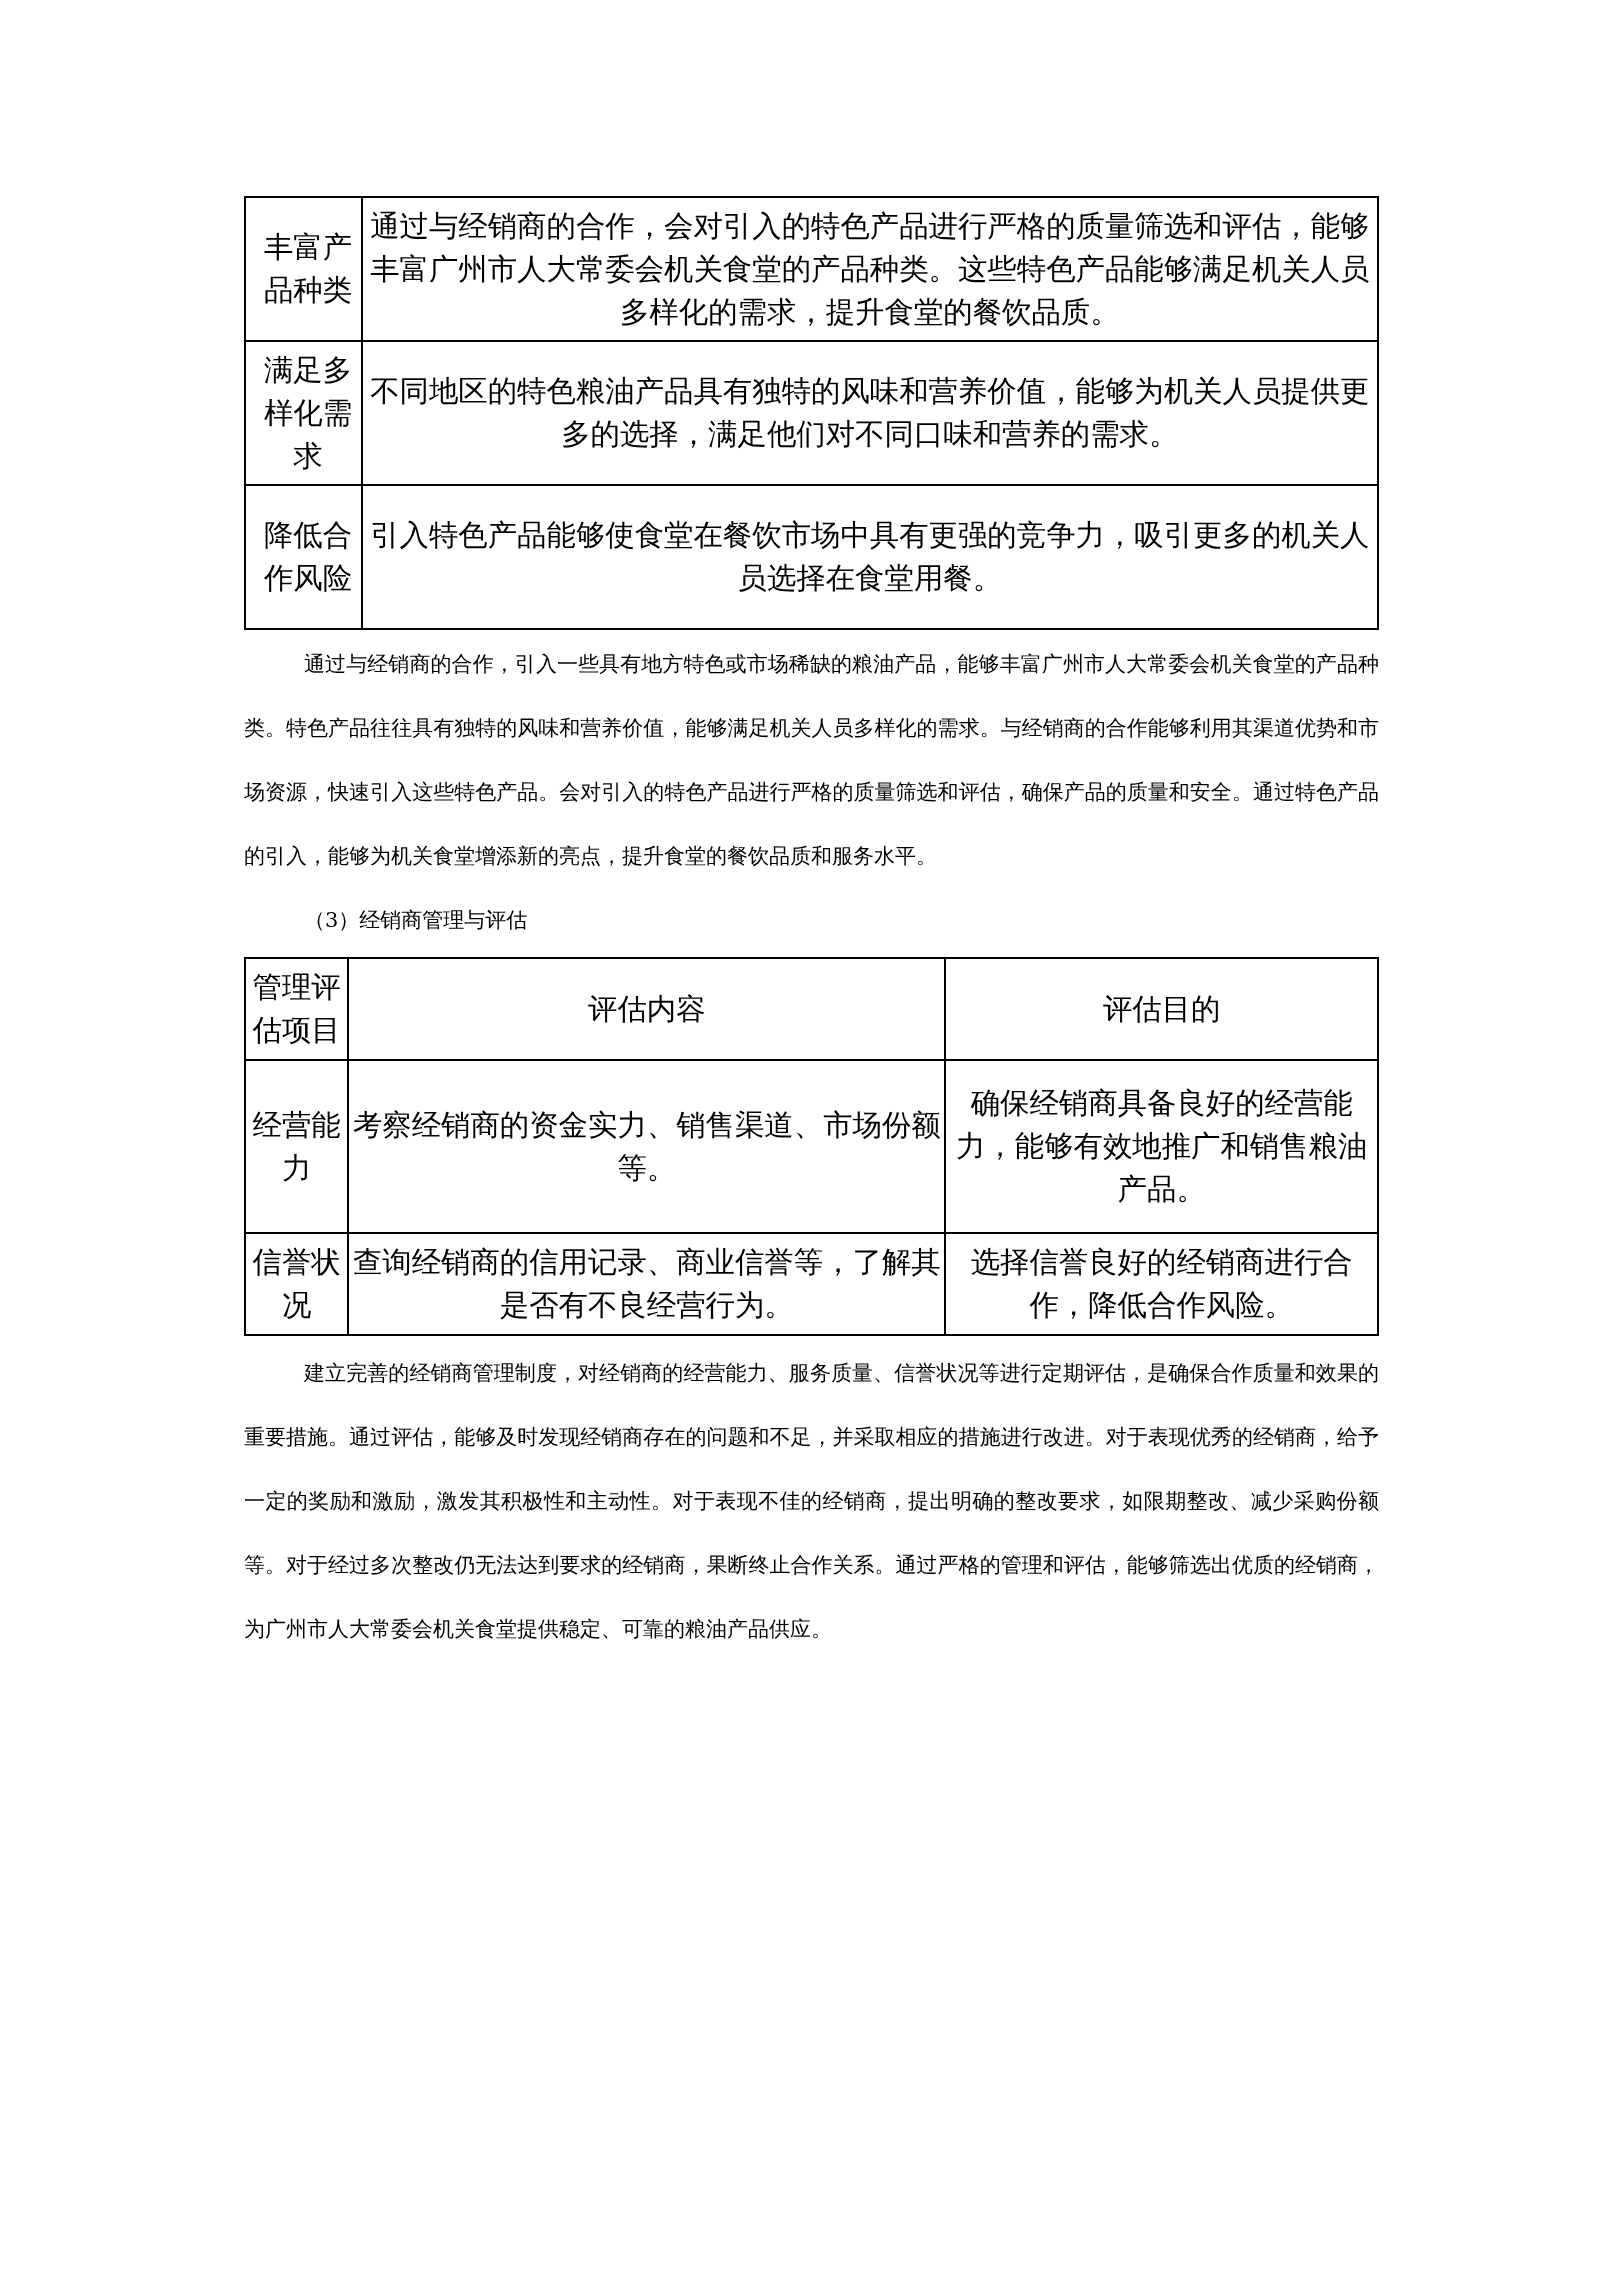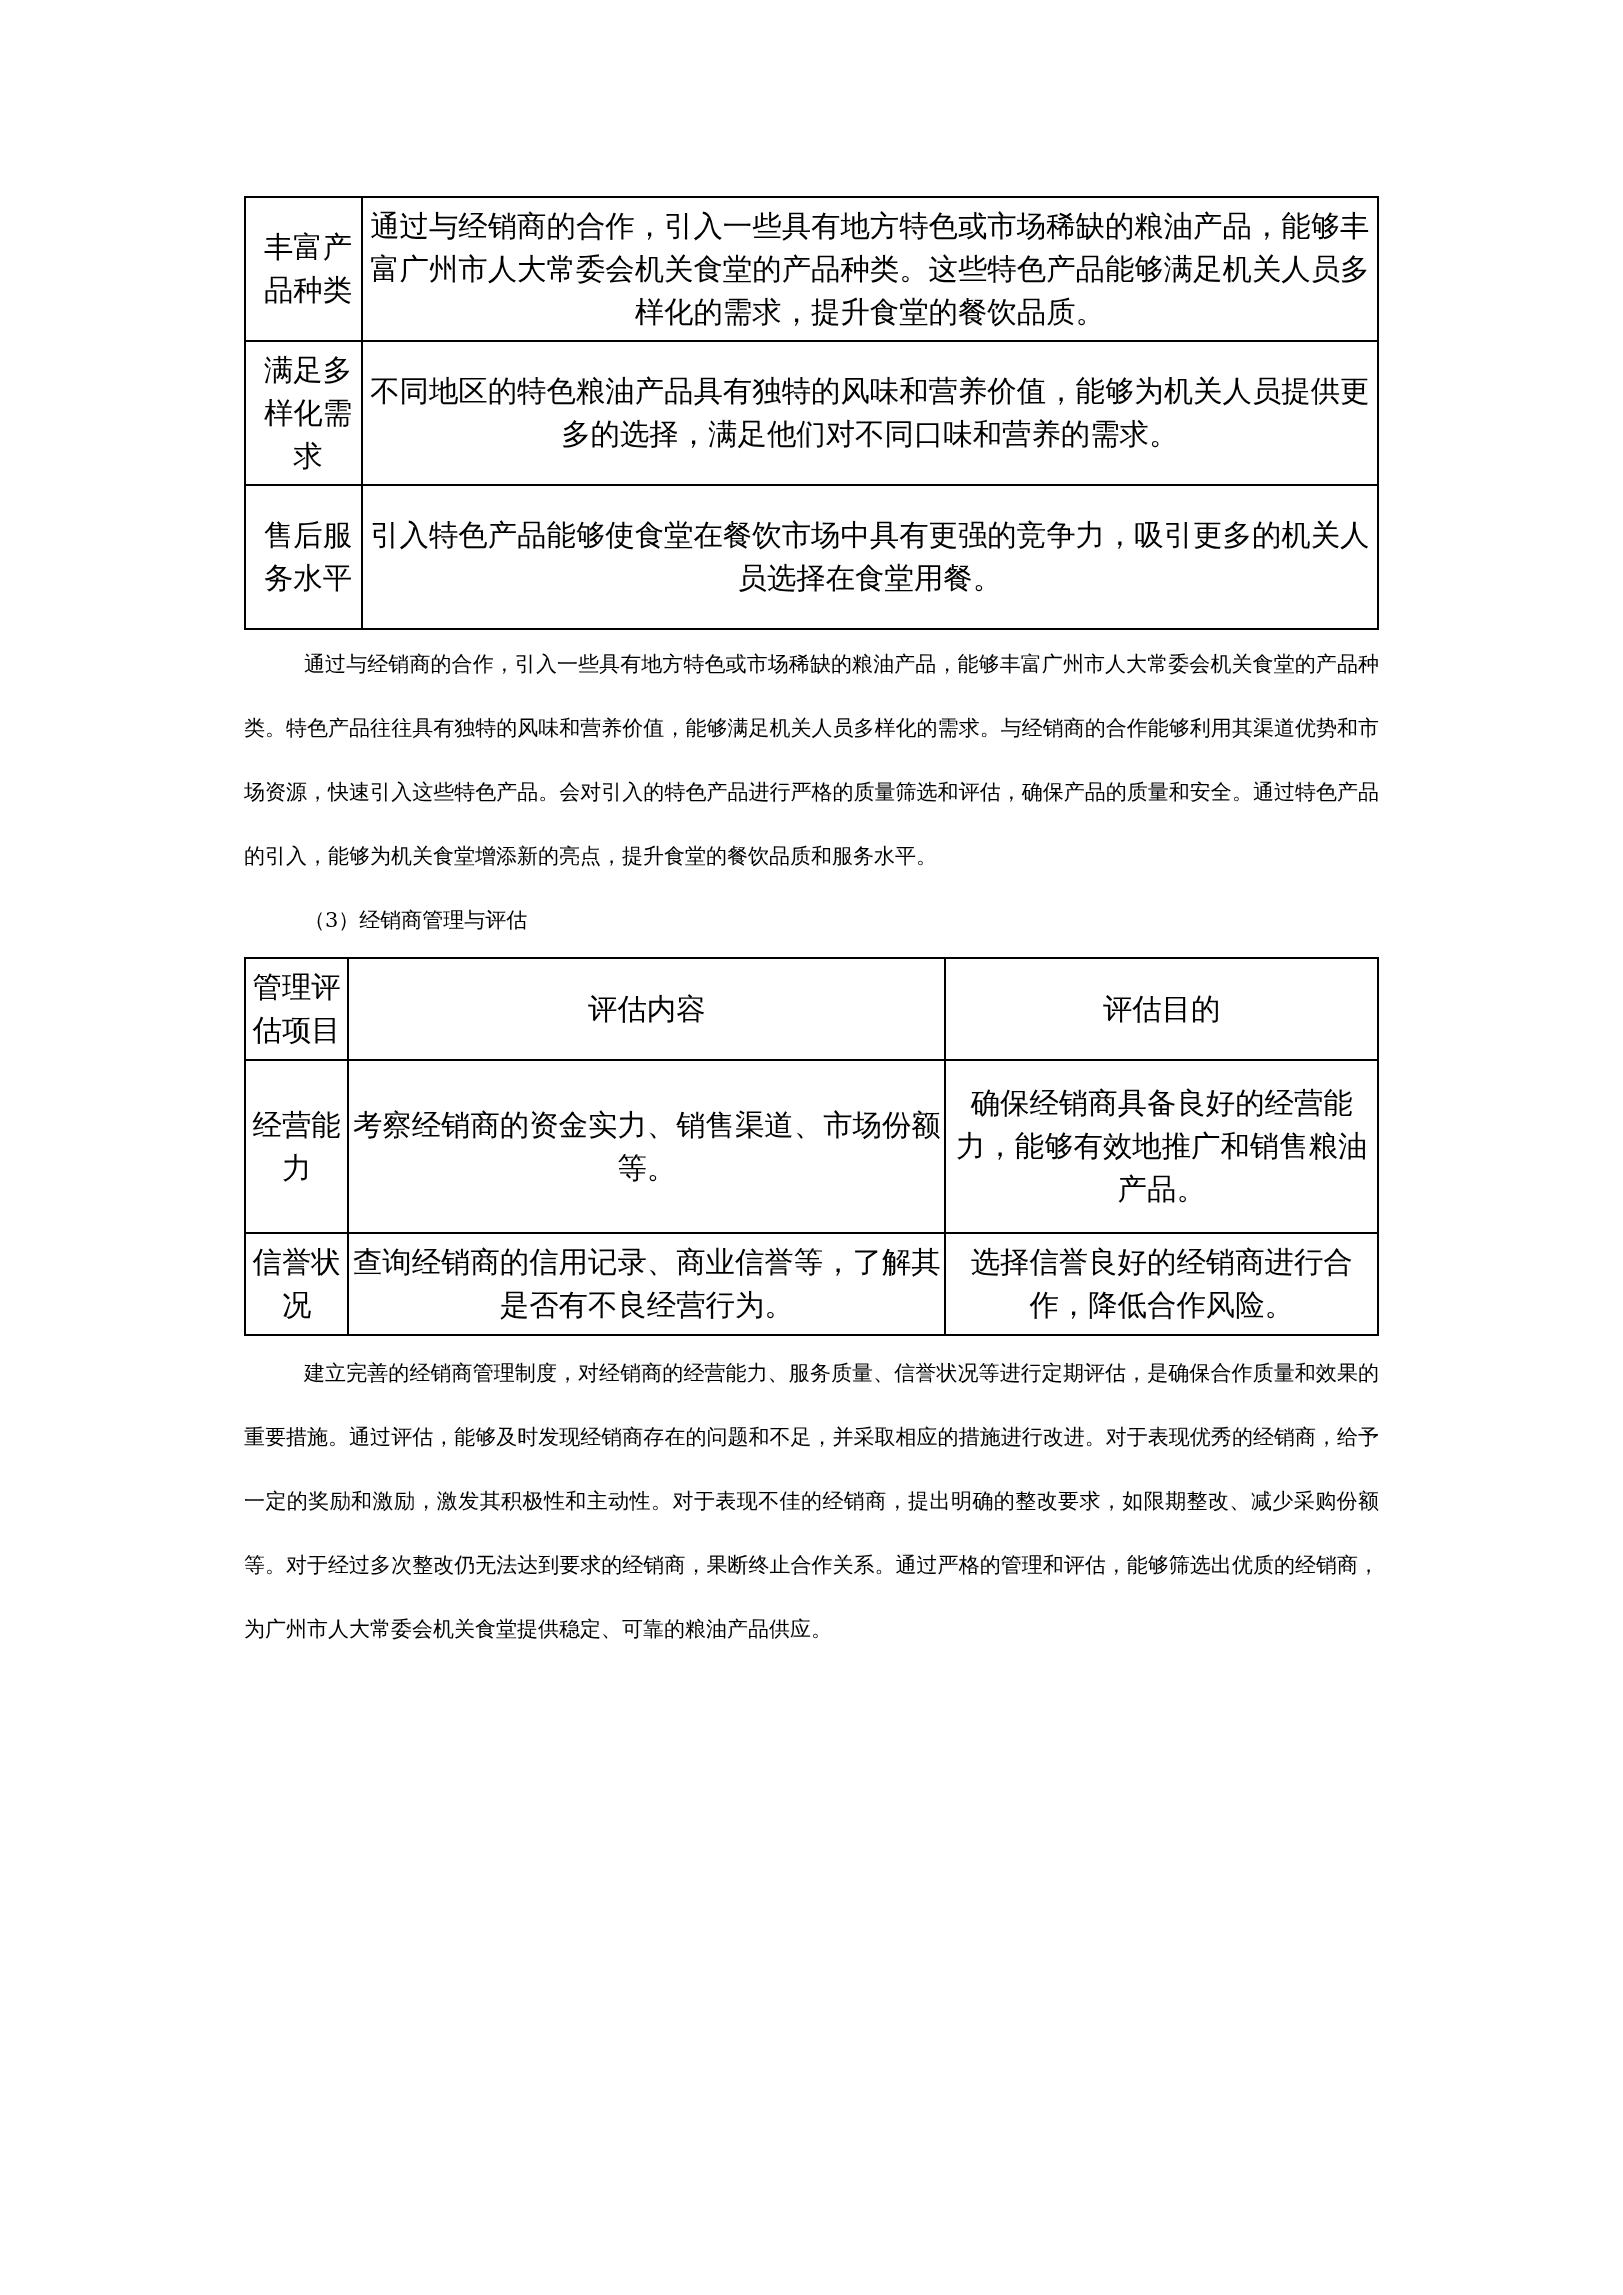--- a/index.html
+++ b/index.html
@@ -63,28 +63,28 @@
   </style>
 </head>
 <body>
 
 <div class="page">
 
   <table class="doc-table" id="table-1">
     <tbody>
       <tr>
         <td class="label-cell">丰富产品种类</td>
-        <td class="content-cell">通过与经销商的合作，引入一些具有地方特色或市场稀缺的粮油产品，能够丰富广州市人大常委会机关食堂的产品种类。这些特色产品能够满足机关人员多样化的需求，提升食堂的餐饮品质。</td>
+        <td class="content-cell">通过与经销商的合作，会对引入的特色产品进行严格的质量筛选和评估，能够丰富广州市人大常委会机关食堂的产品种类。这些特色产品能够满足机关人员多样化的需求，提升食堂的餐饮品质。</td>
       </tr>
       <tr>
         <td class="label-cell">满足多样化需求</td>
         <td class="content-cell">不同地区的特色粮油产品具有独特的风味和营养价值，能够为机关人员提供更多的选择，满足他们对不同口味和营养的需求。</td>
       </tr>
       <tr>
-        <td class="label-cell">售后服务水平</td>
+        <td class="label-cell">降低合作风险</td>
         <td class="content-cell">引入特色产品能够使食堂在餐饮市场中具有更强的竞争力，吸引更多的机关人员选择在食堂用餐。</td>
       </tr>
     </tbody>
   </table>
 
   <p class="para" id="para-1">通过与经销商的合作，引入一些具有地方特色或市场稀缺的粮油产品，能够丰富广州市人大常委会机关食堂的产品种类。特色产品往往具有独特的风味和营养价值，能够满足机关人员多样化的需求。与经销商的合作能够利用其渠道优势和市场资源，快速引入这些特色产品。会对引入的特色产品进行严格的质量筛选和评估，确保产品的质量和安全。通过特色产品的引入，能够为机关食堂增添新的亮点，提升食堂的餐饮品质和服务水平。</p>
 
   <p class="para section-heading">（3）经销商管理与评估</p>
 
   <table class="doc-table" id="table-2">

